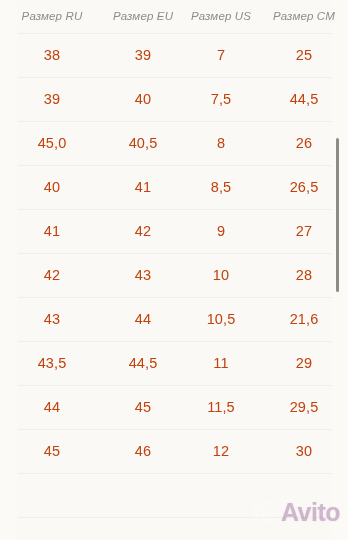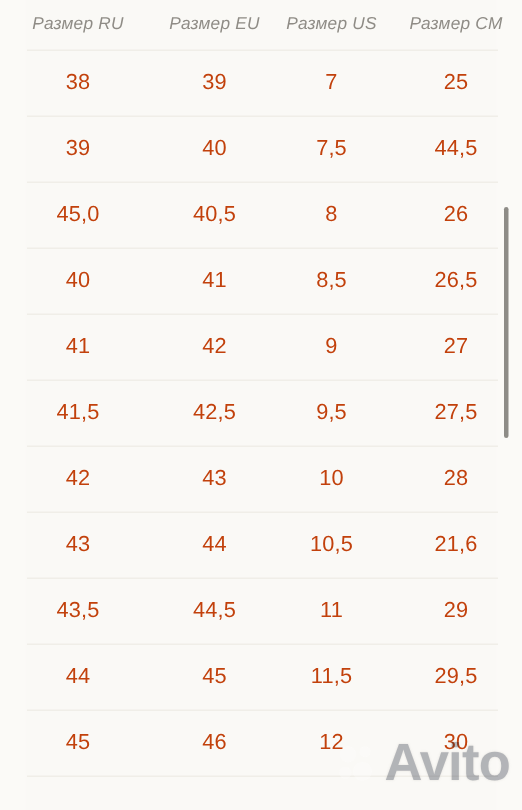--- a/index.html
+++ b/index.html
@@ -120,23 +120,23 @@
     opacity: 0.30;
     pointer-events: none;
     user-select: none;
   }
   .watermark .wm-mark {
     display: block;
     width: 28px;
     height: 28px;
   }
   .watermark .wm-text {
-    font-size: 35px;
+    font-size: 25px;
     font-weight: 700;
-    color: #0f172a;
+    color: #701a75;
     letter-spacing: -0.5px;
     line-height: 1;
     text-shadow:
        0 0 1px rgba(180,176,168,0.95),
        0 0 2px rgba(180,176,168,0.65);
   }
   
 </style>
 </head>
 <body>
@@ -186,26 +186,20 @@
           <td>8,5</td>
           <td>26,5</td>
         </tr>
         <tr class="body-row">
           <td>41</td>
           <td>42</td>
           <td>9</td>
           <td>27</td>
         </tr>
         <tr class="body-row">
-          <td>41,5</td>
-          <td>42,5</td>
-          <td>9,5</td>
-          <td>27,5</td>
-        </tr>
-        <tr class="body-row">
           <td>42</td>
           <td>43</td>
           <td>10</td>
           <td>28</td>
         </tr>
         <tr class="body-row">
           <td>43</td>
           <td>44</td>
           <td>10,5</td>
           <td>21,6</td>

